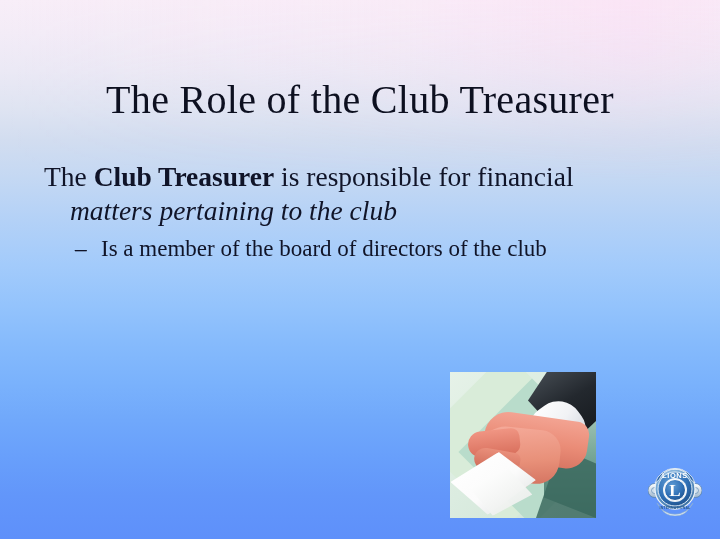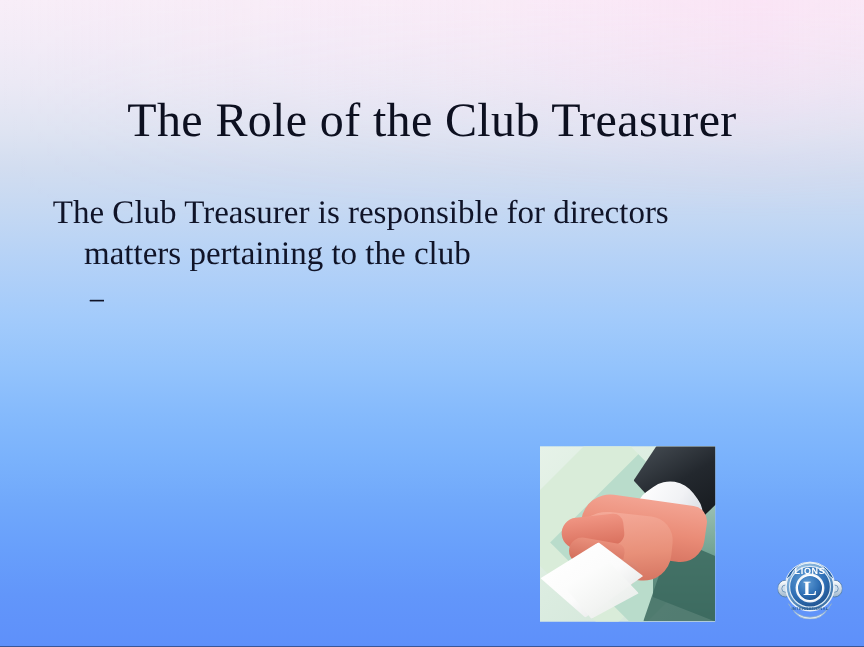--- a/index.html
+++ b/index.html
@@ -68,22 +68,23 @@
   .lvl1 {
     font-size: 27.5px;
     line-height: 34px;
     padding-left: 4px;
     text-indent: 0;
     margin: 0 0 6px 0;
   }
   .lvl1 .cont {
     display: block;
     padding-left: 26px;
-  }
-  .lvl1 b { font-weight: normal; }
+    font-style: italic;
+  }
+  .lvl1 b { font-weight: bold; }
 
   .lvl2 {
     position: relative;
     font-size: 23px;
     line-height: 29.5px;
     margin: 0 0 4px 0;
     padding-left: 61px;
   }
   .lvl2 .dash {
     position: absolute;
@@ -164,25 +165,25 @@
 </head>
 <body>
 
 <div class="slide">
   <div class="slide-tint"></div>
 
   <div class="title">The Role of the Club Treasurer</div>
 
   <div class="body-block">
 
-    <p class="lvl1"><span>The </span><b>Club Treasurer</b><span> is responsible for directors</span><span class="cont">matters pertaining to the club</span></p>
+    <p class="lvl1"><span>The </span><b>Club Treasurer</b><span> is responsible for financial</span><span class="cont">matters pertaining to the club</span></p>
 
     <p class="lvl2"><span class="dash">–</span></p>
 
-    <p class="lvl2"><span class="dash">–</span></p>
+    <p class="lvl2"><span class="dash">–</span><span>Is a member of the board of directors of the club</span></p>
 
   </div>
 
   <div class="clipart">
     <div class="ca-bg-a"></div>
     <div class="ca-diamond"></div>
     <div class="ca-diamond2"></div>
     <div class="ca-wedge"></div>
     <div class="ca-wedge2"></div>
     <div class="ca-sleeve"></div>

